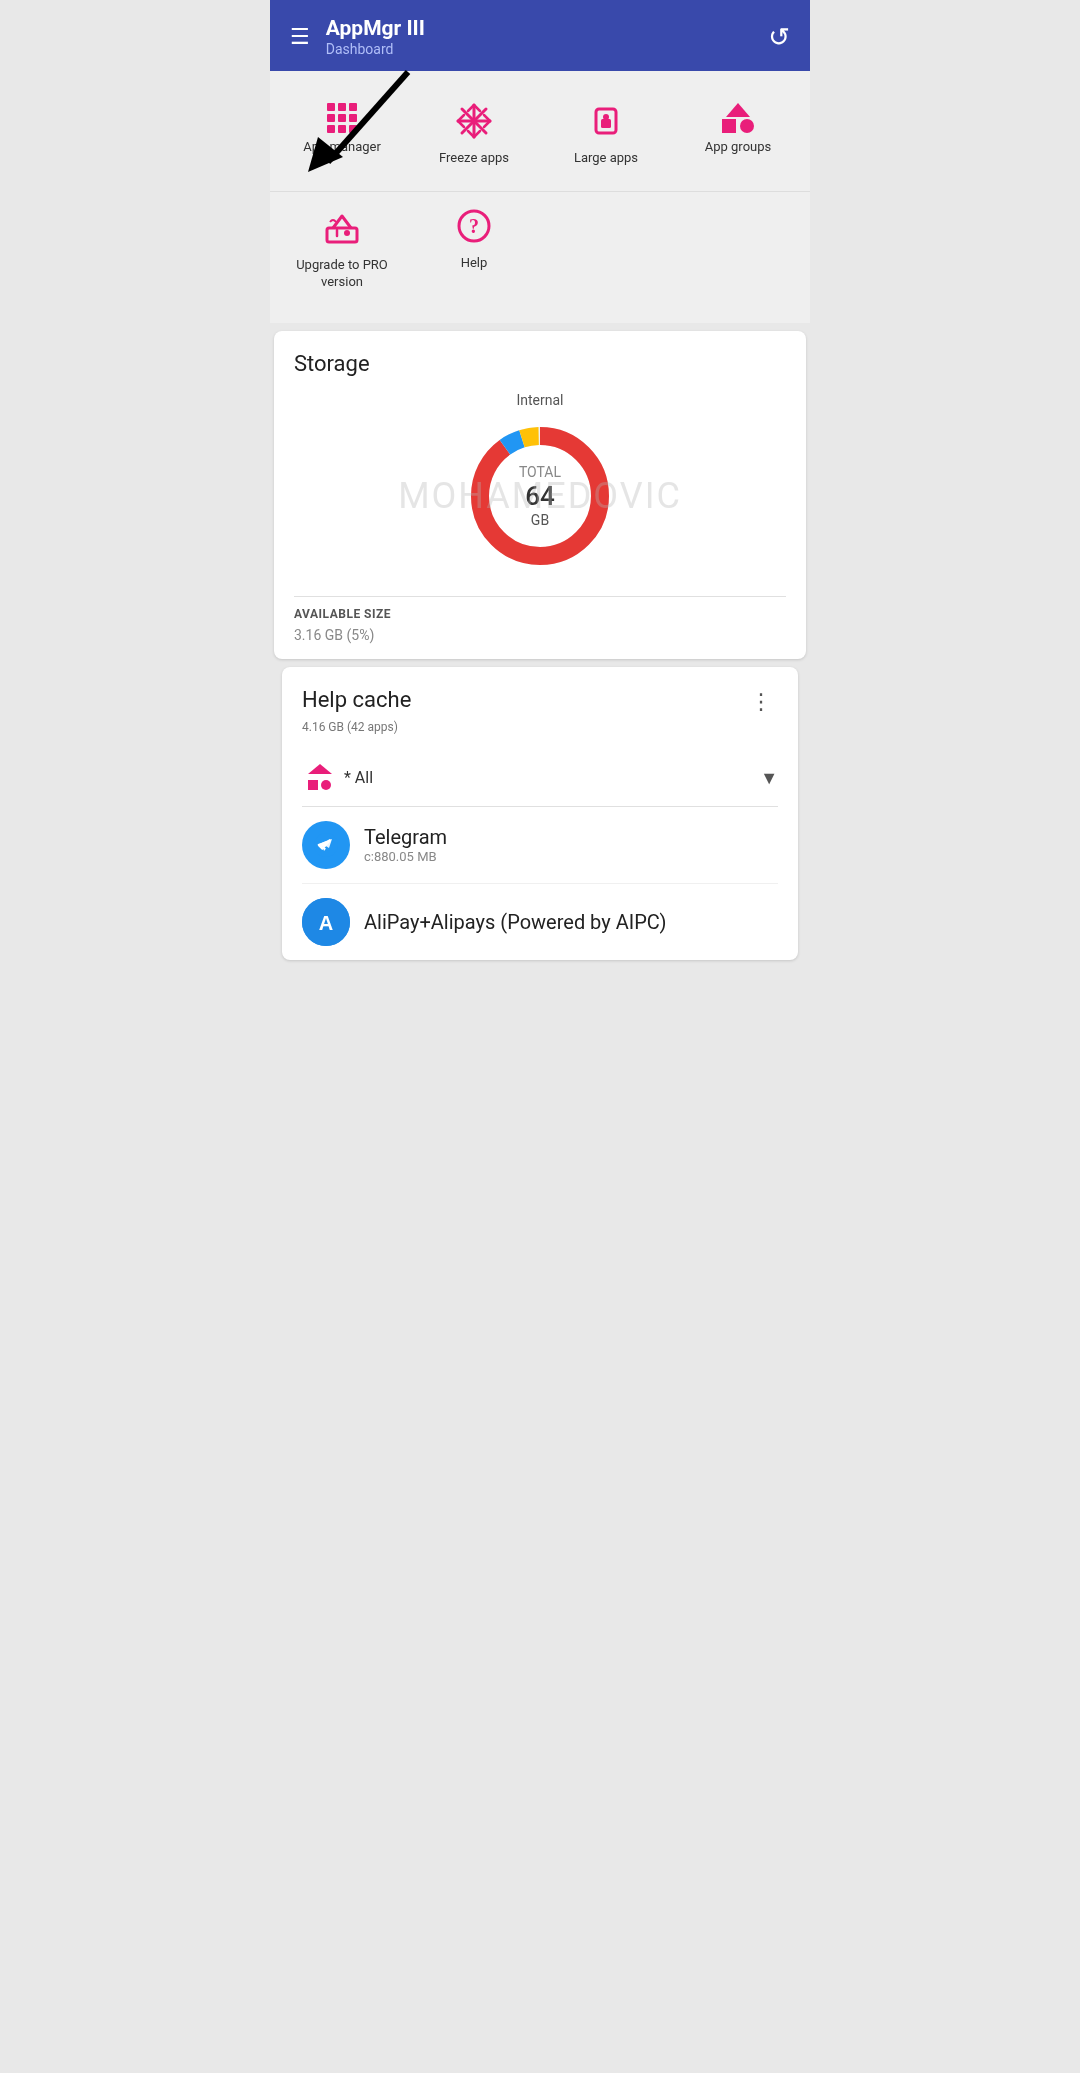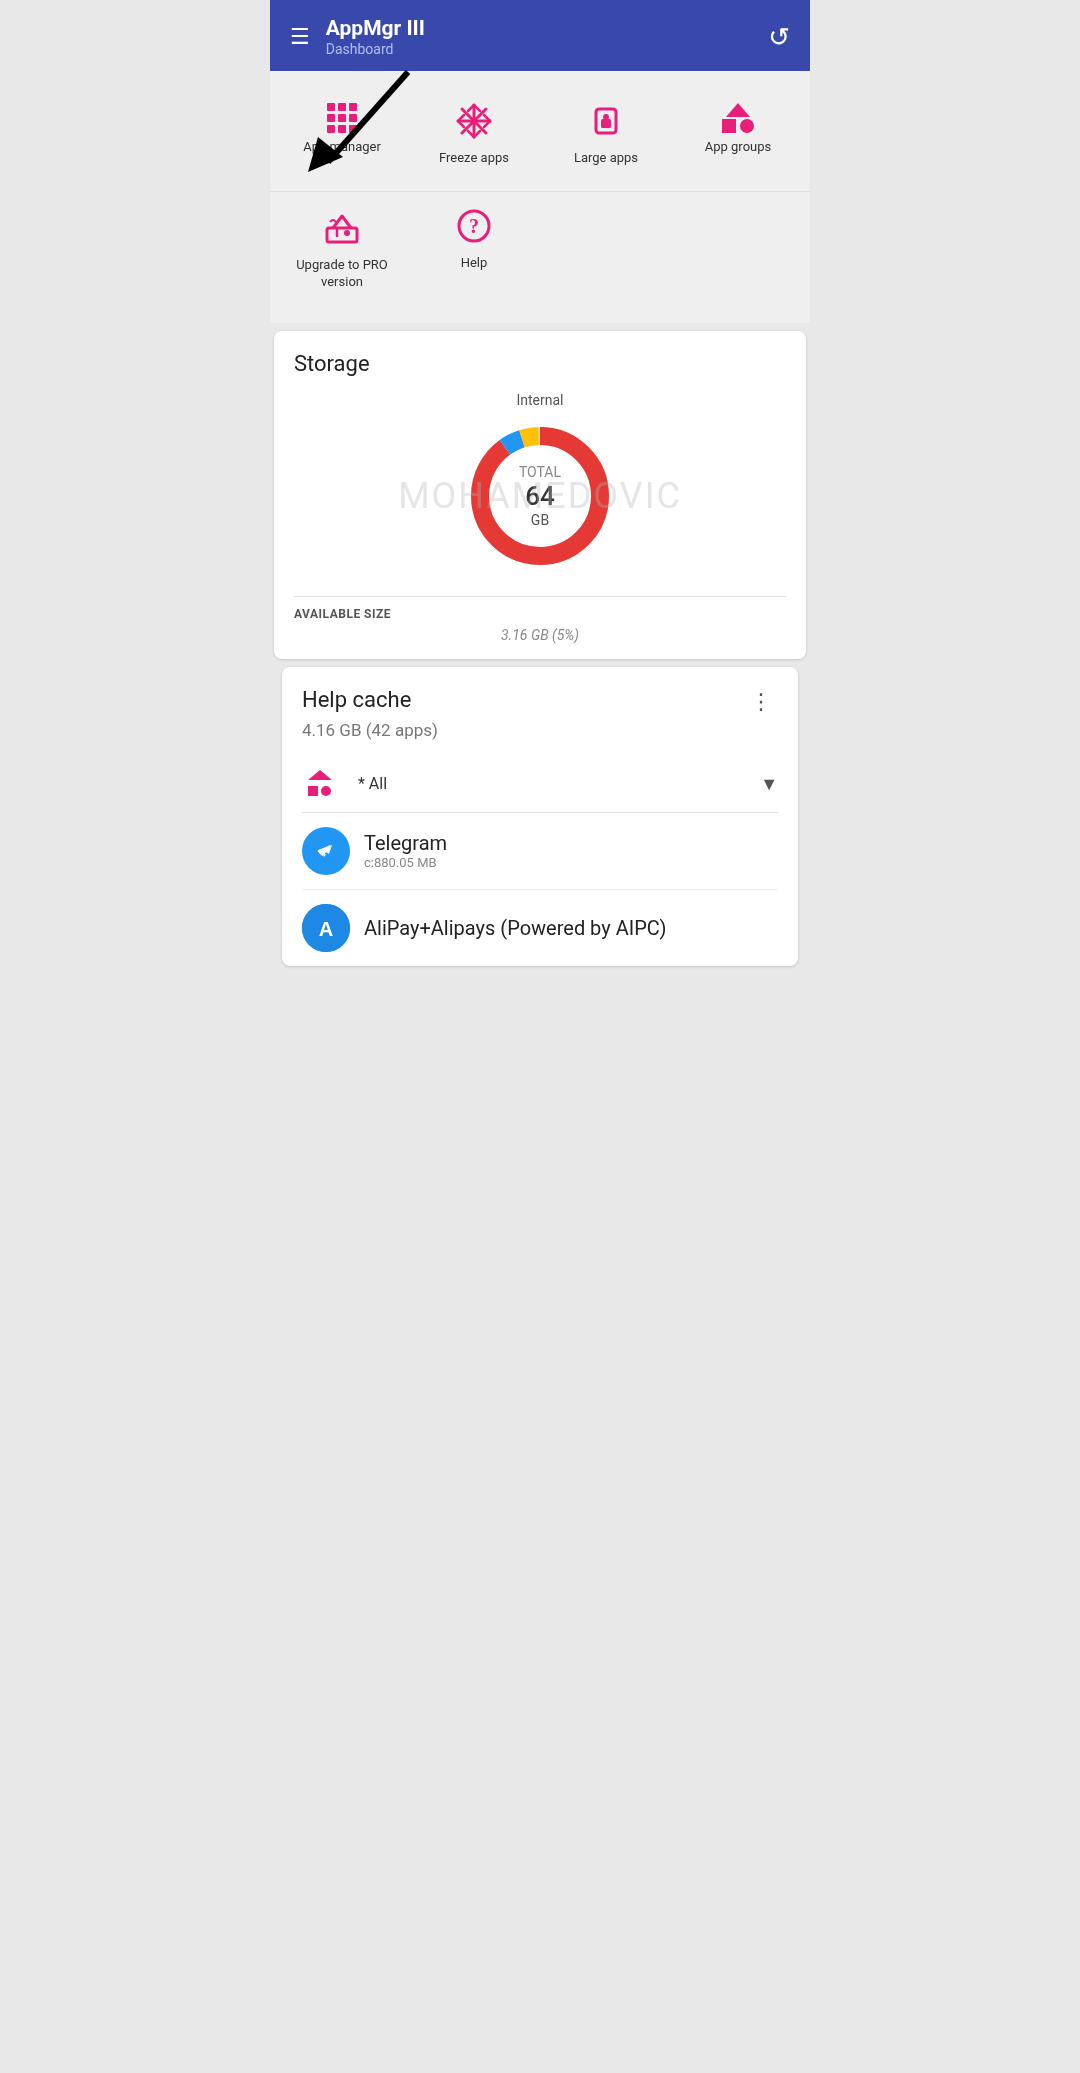--- a/index.html
+++ b/index.html
@@ -191,22 +191,20 @@
       font-size: 12px;
       font-weight: bold;
       color: #555;
       text-transform: uppercase;
       letter-spacing: 0.5px;
       margin-bottom: 6px;
     }
     .available-value {
       font-size: 14px;
       color: #888;
-      text-align: center;
-      font-style: italic;
     }
 
     
     .cache-card {
       background: white;
       border-radius: 8px;
       margin: 8px 12px;
       padding: 20px 20px 0 20px;
       box-shadow: 0 1px 3px rgba(0,0,0,0.15);
     }
@@ -221,30 +219,30 @@
       font-weight: 400;
       color: #222;
     }
     .three-dots {
       font-size: 22px;
       color: #555;
       cursor: pointer;
       padding: 2px 6px;
     }
     .cache-subtitle {
-      font-size: 17px;
+      font-size: 12px;
       color: #777;
       margin-bottom: 16px;
     }
 
     
     .filter-row {
       display: flex;
       align-items: center;
-      gap: 20px;
+      gap: 6px;
       padding: 10px 0;
       border-bottom: 1px solid #e0e0e0;
     }
     .filter-icon {
       display: flex;
       align-items: center;
     }
     .filter-select {
       flex: 1;
       font-size: 16px;

